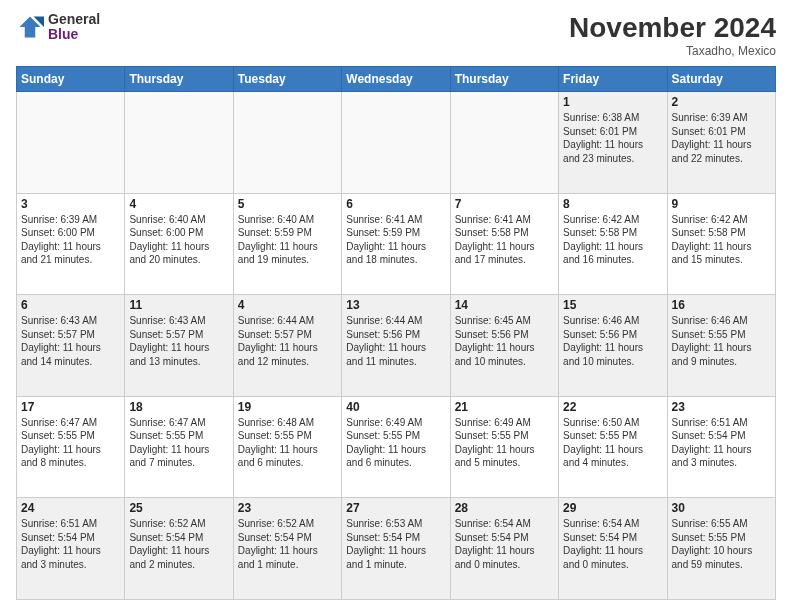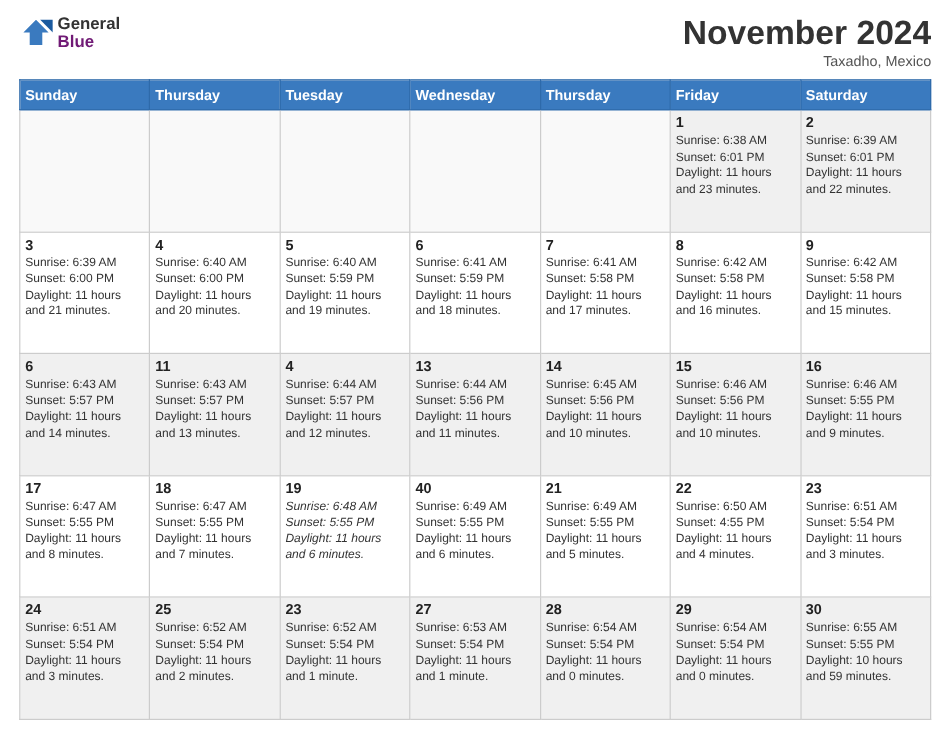--- a/index.html
+++ b/index.html
@@ -274,21 +274,21 @@
           </td>
           <td>
             <span class="day-num">18</span>
             <div class="cell-info" style="white-space: pre-line;">Sunrise: 6:47 AM
 Sunset: 5:55 PM
 Daylight: 11 hours
 and 7 minutes.</div>
           </td>
           <td>
             <span class="day-num">19</span>
-            <div class="cell-info" style="white-space: pre-line; font-style: italic;">Sunrise: 6:48 AM
+            <div class="cell-info" style="white-space: pre-line;">Sunrise: 6:48 AM
 Sunset: 5:55 PM
 Daylight: 11 hours
 and 6 minutes.</div>
           </td>
           <td>
             <span class="day-num">40</span>
             <div class="cell-info" style="white-space: pre-line;">Sunrise: 6:49 AM
 Sunset: 5:55 PM
 Daylight: 11 hours
 and 6 minutes.</div>
@@ -296,21 +296,21 @@
           <td>
             <span class="day-num">21</span>
             <div class="cell-info" style="white-space: pre-line;">Sunrise: 6:49 AM
 Sunset: 5:55 PM
 Daylight: 11 hours
 and 5 minutes.</div>
           </td>
           <td>
             <span class="day-num">22</span>
             <div class="cell-info" style="white-space: pre-line;">Sunrise: 6:50 AM
-Sunset: 4:55 PM
+Sunset: 5:55 PM
 Daylight: 11 hours
 and 4 minutes.</div>
           </td>
           <td>
             <span class="day-num">23</span>
             <div class="cell-info" style="white-space: pre-line;">Sunrise: 6:51 AM
 Sunset: 5:54 PM
 Daylight: 11 hours
 and 3 minutes.</div>
           </td>

